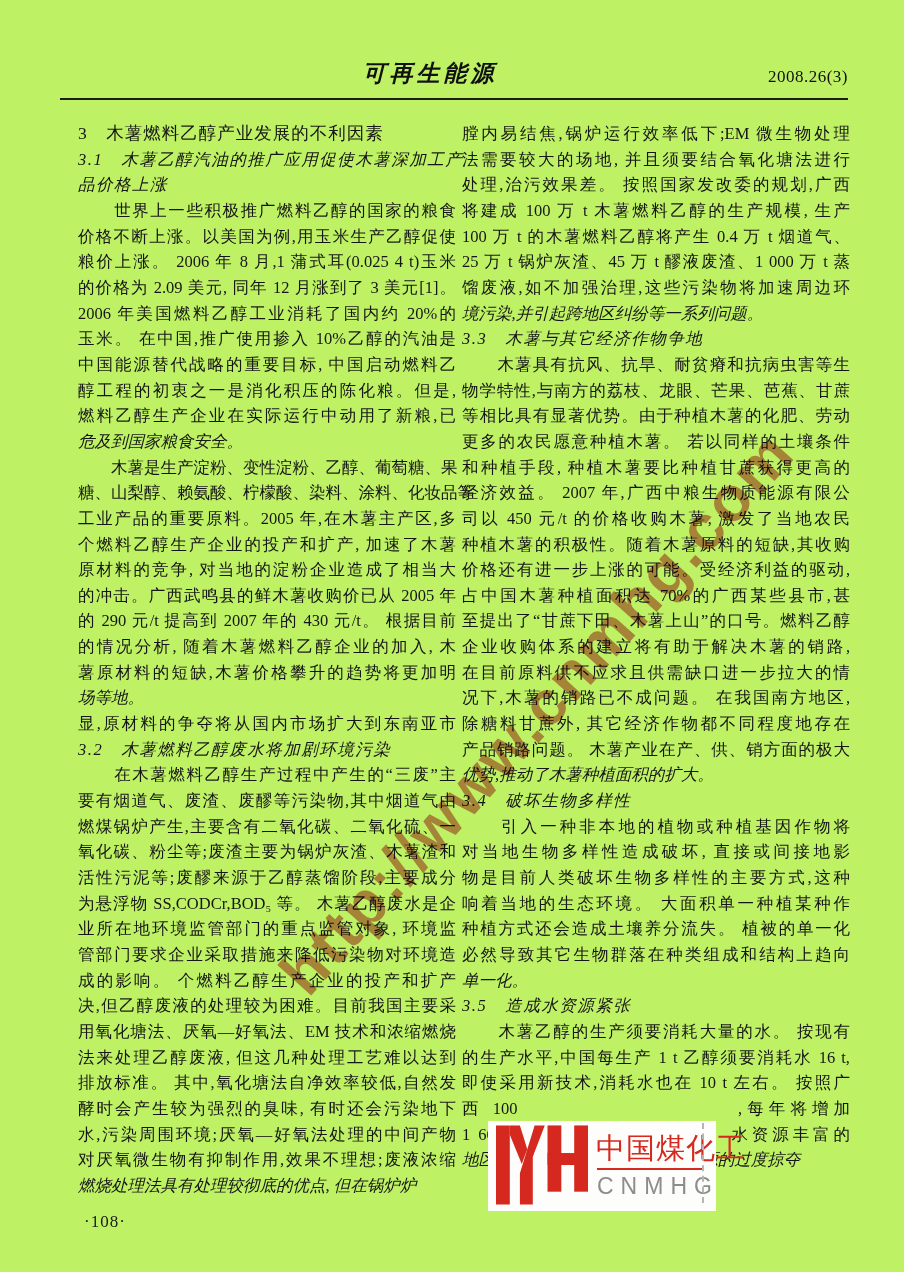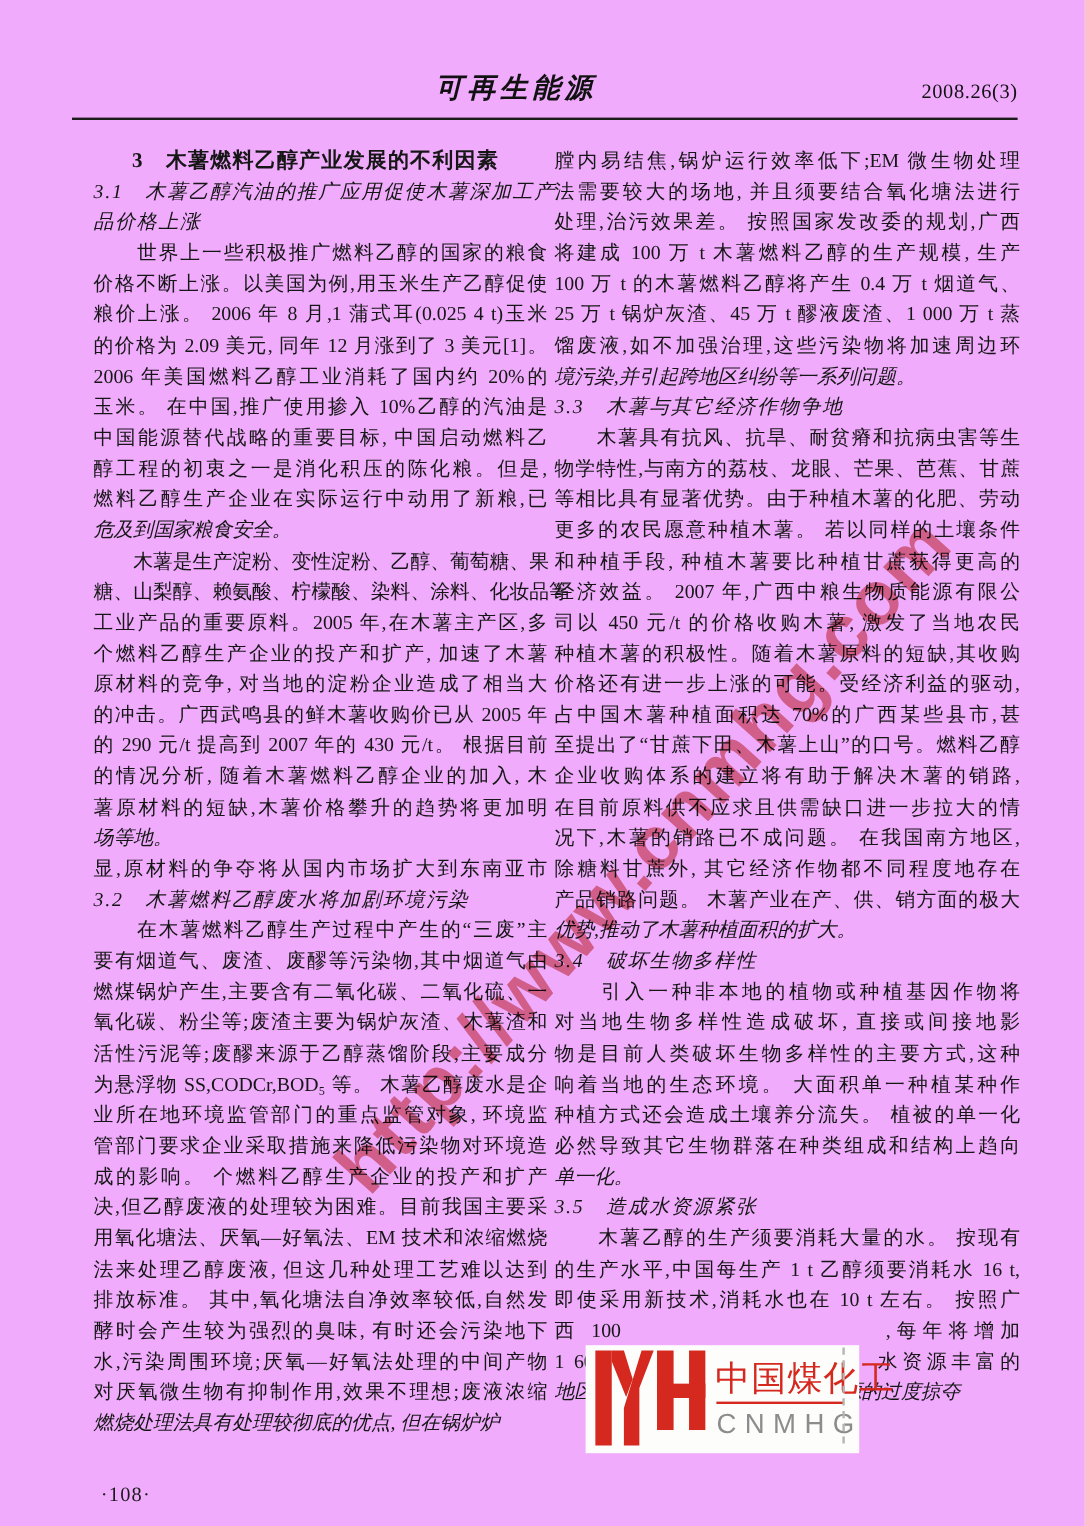--- a/index.html
+++ b/index.html
@@ -1,38 +1,38 @@
 <!DOCTYPE html>
 <html><head>
 <meta charset="utf-8">
 <style>
   html,body{margin:0;padding:0;background:#e8e8e8;}
   #page{
     position:relative;width:904px;height:1272px;margin:0 auto;
-    background:#f0abfc;overflow:hidden;
+    background:#bef264;overflow:hidden;
     font-family:"Liberation Serif","DejaVu Serif",serif;color:#161616;
   }
   
   #journal-title{
     position:absolute;top:58px;left:0;width:860px;text-align:center;
     font-size:23px;font-weight:bold;font-style:italic;letter-spacing:4px;color:#111;
   }
   #issue-number{position:absolute;top:67px;right:56px;font-size:17px;letter-spacing:0.5px;color:#111;}
   #header-rule{position:absolute;top:98px;left:60px;width:788px;height:2.4px;background:#1c1c1c;}
   
   .col{position:absolute;top:121px;}
   #col-left{left:78px;width:378px;}
   #col-right{left:462px;width:388px;}
   .block{margin:0;padding:0;}
   .line{
     height:25.66px;line-height:25.66px;font-size:16.5px;
     text-align:justify;text-align-last:justify;white-space:pre;
     overflow:visible;
   }
-  .block.h1 .line{font-weight:bold;font-size:17.5px;text-align-last:left;letter-spacing:1px;margin-left:32px;}
+  .block.h1 .line{font-weight:normal;font-size:17.5px;text-align-last:left;letter-spacing:1px;}
   .block.h2 .line{font-style:italic;font-size:16.5px;text-align-last:left;letter-spacing:1.5px;}
   .block.para .line.last{text-align-last:left;font-style:italic;}
   
   #url-watermark{
     position:absolute;left:292px;top:948px;
     transform:rotate(-48deg);transform-origin:0 50%;
     font-family:"Liberation Sans","DejaVu Sans",sans-serif;
     font-size:63px;font-weight:bold;letter-spacing:2px;
     color:rgba(195,44,44,0.55);mix-blend-mode:multiply;
     white-space:nowrap;pointer-events:none;
@@ -46,21 +46,21 @@
     font-size:29px;color:#d5281e;letter-spacing:1px;white-space:nowrap;text-align:center;
   }
   #logo-underline{position:absolute;left:109px;top:47px;width:106px;height:2px;background:#d5281e;}
   #logo-en{
     position:absolute;left:109px;top:52px;
     font-family:"Liberation Sans","DejaVu Sans",sans-serif;
     font-size:23px;color:#8c8c8c;letter-spacing:7px;white-space:nowrap;
   }
   #logo-dash{position:absolute;left:214px;top:2px;height:80px;border-left:2px dashed #b5b5b5;}
   
-  #page-number{position:absolute;left:84px;top:1212px;font-size:17px;letter-spacing:1px;color:#1a1a1a;margin-top:24px;}
+  #page-number{position:absolute;left:84px;top:1212px;font-size:17px;letter-spacing:1px;color:#1a1a1a;}
 </style>
 </head>
 <body>
 
 <div id="page">
 
   <div id="journal-title">可再生能源</div>
   <div id="issue-number">2008.26(3)</div>
   <div id="header-rule"></div>
 

